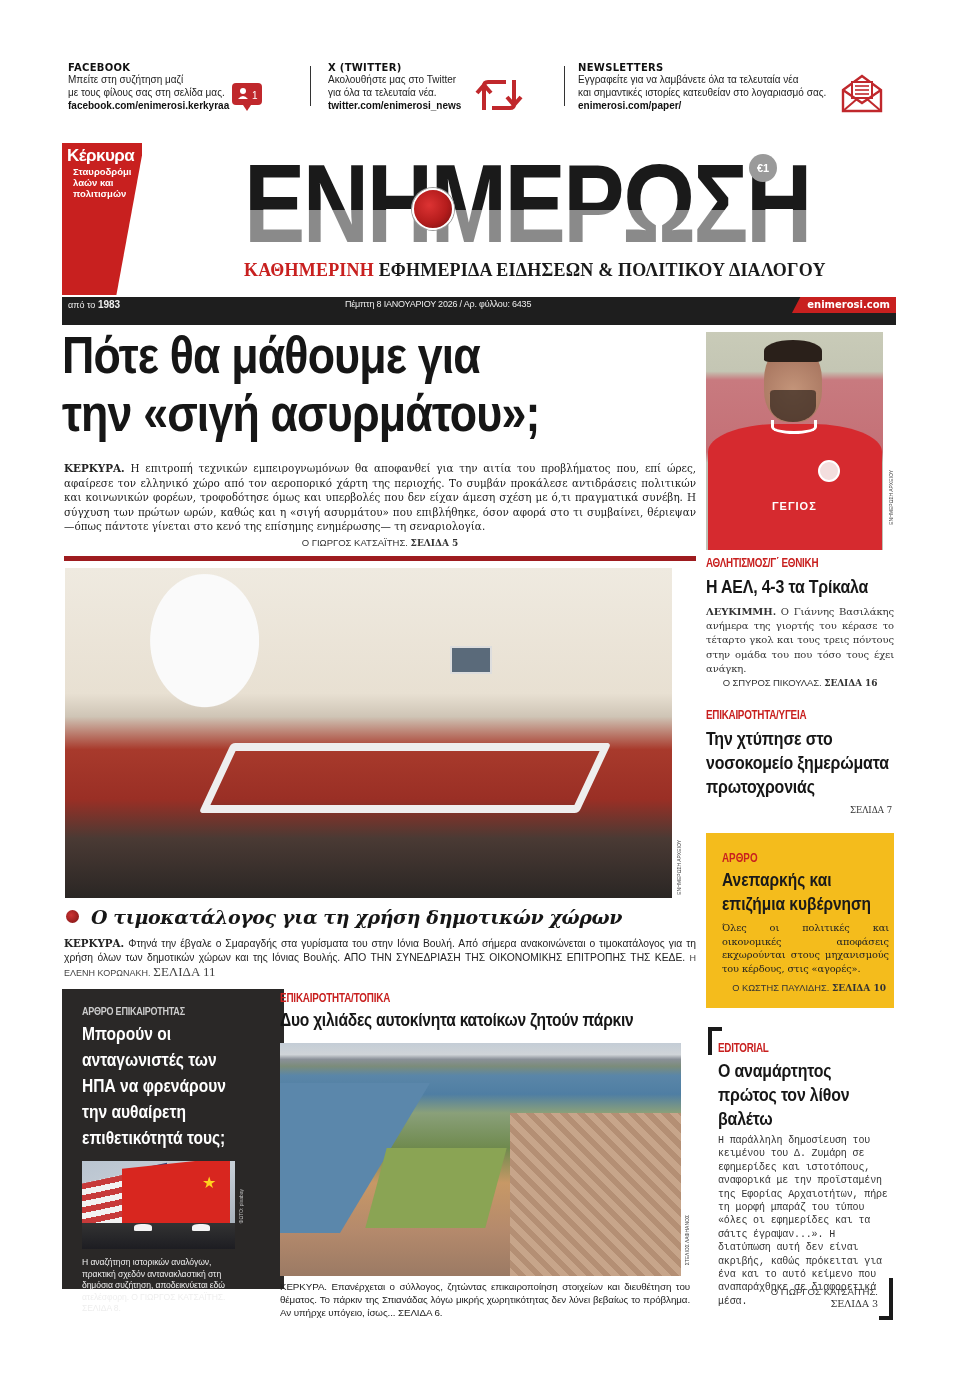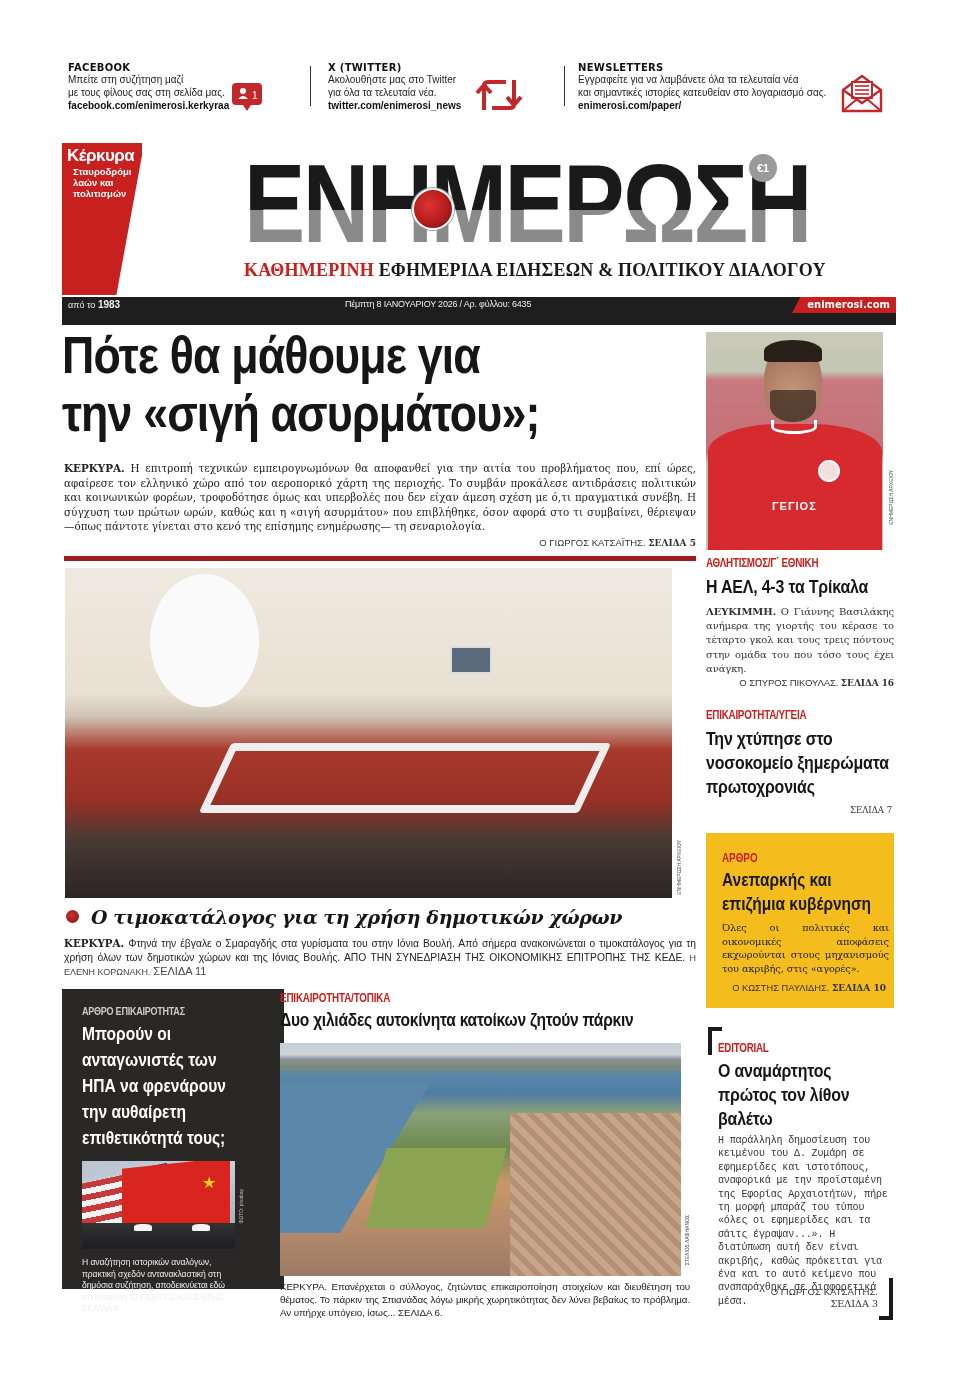--- a/index.html
+++ b/index.html
@@ -34,21 +34,21 @@
   .datebar .since { position: absolute; left: 6px; top: 2px; }
   .datebar .since b { font-size: 10px; }
   .datebar .date { position: absolute; left: 283px; top: 2px; font-size: 9px; letter-spacing: -.2px; }
   .datebar .site { position: absolute; right: 0; top: 0; height: 16px; width: 104px; background: #c8201f; color: #fff; font-family: "DejaVu Sans", sans-serif; font-weight: bold; font-size: 10px; line-height: 16px; text-align: right; padding-right: 6px;
                    clip-path: polygon(8% 0, 100% 0, 100% 100%, 0 100%); }
 
   
   .headline { left: 62px; top: 326px; width: 640px; font-family: "Liberation Sans", sans-serif; font-weight: bold; font-size: 52px; line-height: 58px; letter-spacing: -1px; transform: scaleX(.86); transform-origin: left top; width: 740px; color: #161616; }
   .lead-body { left: 64px; top: 461px; width: 632px; font-family: "DejaVu Serif", serif; font-size: 10.4px; line-height: 14.6px; text-align: justify; color: #222; }
   .lead-body b, .body b { font-family: "DejaVu Serif", serif; }
-  .byline { font-family: "Liberation Sans", sans-serif; font-size: 9.5px; color: #333; text-align: right; }
+  .byline { font-family: "Liberation Sans", sans-serif; font-size: 9.5px; color: #333; text-align: center; }
   .byline b { font-family: "DejaVu Serif", serif; font-size: 9px; }
   .redrule { left: 64px; top: 556px; width: 632px; height: 5px; background: #9e1c1f; }
 
   .photo-main { left: 65px; top: 568px; width: 607px; height: 330px; overflow: hidden;
     background:
       radial-gradient(ellipse 90px 110px at 23% 22%, #fafafa 0, #fafafa 60%, transparent 61%),
       linear-gradient(to bottom, #efeae0 0, #e8e0d2 38%, #cfc5b6 45%, #a83a2c 55%, #9a2f25 70%, #4a3a34 82%, #2a2624 100%); }
   .photo-main .screen { position: absolute; left: 385px; top: 78px; width: 42px; height: 28px; background: #5a6a7a; border: 2px solid #ddd; }
   .photo-main .table { position: absolute; left: 150px; top: 175px; width: 380px; height: 70px; border: 8px solid #eee; border-radius: 4px; transform: skewX(-25deg); }
   .credit-side { font-size: 5px; color: #444; writing-mode: vertical-rl; transform: rotate(180deg); }
@@ -211,21 +211,21 @@
 </div>
 <div class="abs credit-side" style="left:676px;top:840px;">ΕΝΗΜΕΡΩΣΗ ΑΡΧΕΙΟΥ</div>
 
 <div class="abs second-head">
   <span class="dot"></span><span>Ο τιμοκατάλογος για τη χρήση δημοτικών χώρων</span>
 </div>
 <div class="abs second-body">
   <b>ΚΕΡΚΥΡΑ.</b>
   <span>Φτηνά την έβγαλε ο Σμαραγδής στα γυρίσματα του στην Ιόνια Βουλή. Από σήμερα ανακοινώνεται ο τιμοκατάλογος για τη χρήση όλων των δημοτικών χώρων και της Ιόνιας Βουλής. ΑΠΟ ΤΗΝ ΣΥΝΕΔΡΙΑΣΗ ΤΗΣ ΟΙΚΟΝΟΜΙΚΗΣ ΕΠΙΤΡΟΠΗΣ ΤΗΣ ΚΕΔΕ.</span>
   <span style="font-size:9px;color:#444;">Η ΕΛΕΝΗ ΚΟΡΩΝΑΚΗ.</span>
-  <span style="font-family:Liberation Sans, sans-serif;font-size:11px;color:#444;">ΣΕΛΙΔΑ 11</span>
+  <span style="font-family:Liberation Serif, serif;font-size:13px;color:#444;">ΣΕΛΙΔΑ 11</span>
 </div>
 
 <div class="abs darkbox">
   <div class="kicker">ΑΡΘΡΟ ΕΠΙΚΑΙΡΟΤΗΤΑΣ</div>
   <div class="h">Μπορούν οι ανταγωνιστές των ΗΠΑ να φρενάρουν την αυθαίρετη επιθετικότητά τους;</div>
   <div class="flag">
     <div class="us"></div>
       <div class="usc"></div>
       <div class="cn"></div>
     <div class="star">★</div>
@@ -266,21 +266,21 @@
   <div class="byline"><span>Ο ΣΠΥΡΟΣ ΠΙΚΟΥΛΑΣ.</span> <b>ΣΕΛΙΔΑ 16</b></div>
 </div>
 
 <div class="abs r-kicker" style="left:706px;top:708px;">ΕΠΙΚΑΙΡΟΤΗΤΑ/ΥΓΕΙΑ</div>
 <div class="abs r-head" style="left:706px;top:727px;width:220px;">Την χτύπησε στο νοσοκομείο ξημερώματα πρωτοχρονιάς</div>
 <div class="abs" style="left:850px;top:805px;font-family:'DejaVu Serif',serif;font-size:8.5px;color:#333;">ΣΕΛΙΔΑ 7</div>
 
 <div class="abs yellow">
   <div class="kick">ΑΡΘΡΟ</div>
   <div class="h">Ανεπαρκής και επιζήμια κυβέρνηση</div>
-  <div class="b">Όλες οι πολιτικές και οικονομικές αποφάσεις εκχωρούνται στους μηχανισμούς του ακριβής, στις «αγορές».</div>
+  <div class="b">Όλες οι πολιτικές και οικονομικές αποφάσεις εκχωρούνται στους μηχανισμούς του κέρδους, στις «αγορές».</div>
   <div class="by"><span>Ο ΚΩΣΤΗΣ ΠΑΥΛΙΔΗΣ.</span> <b>ΣΕΛΙΔΑ 10</b></div>
 </div>
 
 <div class="abs brk-tl"></div>
 <div class="abs r-kicker ed-kicker">EDITORIAL</div>
 <div class="abs r-head ed-head" style="line-height:24px;width:200px;">Ο αναμάρτητος πρώτος τον λίθον βαλέτω</div>
 <div class="abs ed-body">Η παράλληλη δημοσίευση του κειμένου του Δ. Ζυμάρη σε εφημερίδες και ιστοτόπους, αναφορικά με την προϊσταμένη της Εφορίας Αρχαιοτήτων, πήρε τη μορφή μπαράζ του τύπου «όλες οι εφημερίδες και τα σάιτς έγραψαν...». Η διατύπωση αυτή δεν είναι ακριβής, καθώς πρόκειται για ένα και το αυτό κείμενο που αναπαράχθηκε σε διαφορετικά μέσα.</div>
 <div class="abs ed-by">
   <div>Ο ΓΙΩΡΓΟΣ ΚΑΤΣΑΪΤΗΣ.</div>
   <div><b>ΣΕΛΙΔΑ 3</b></div>

